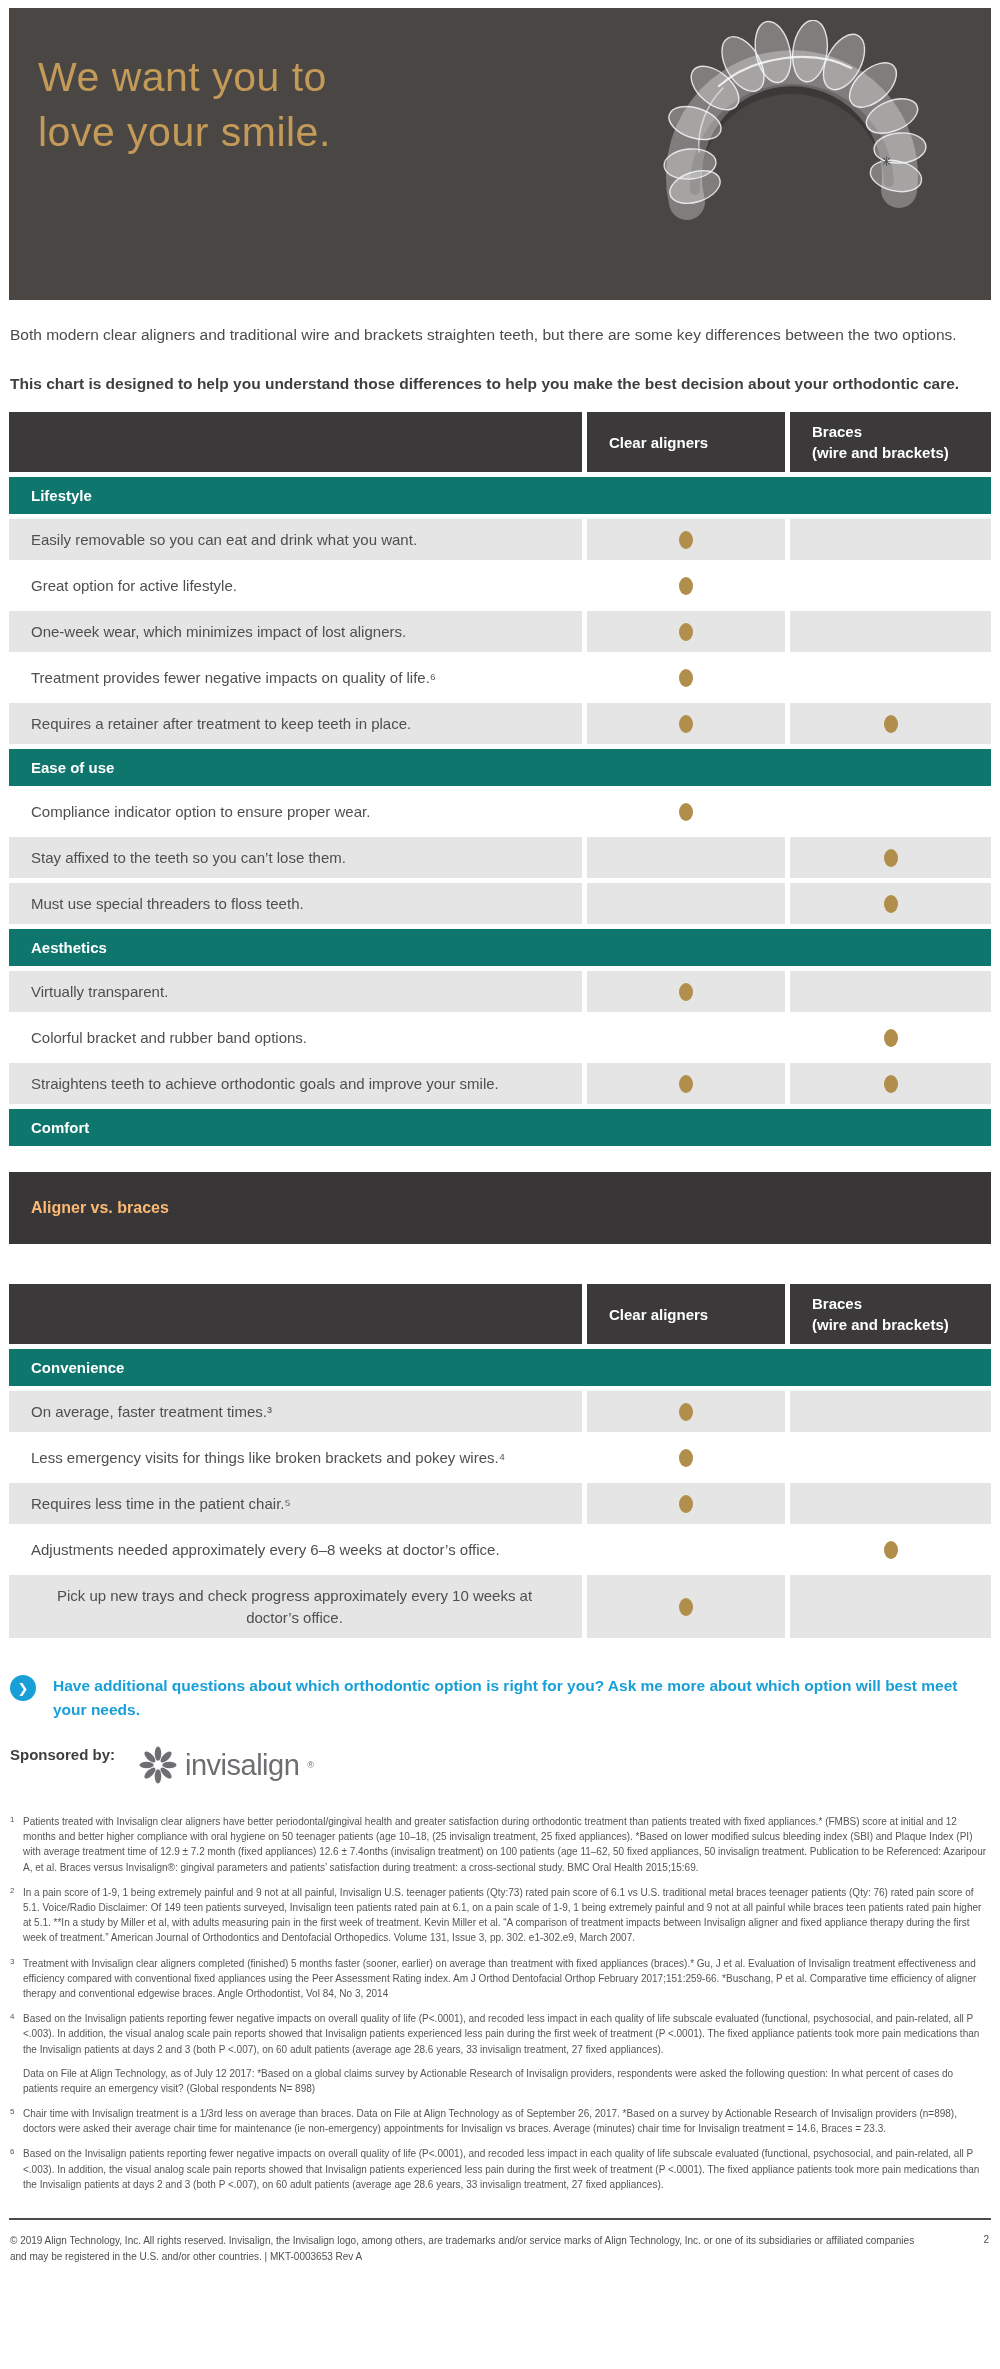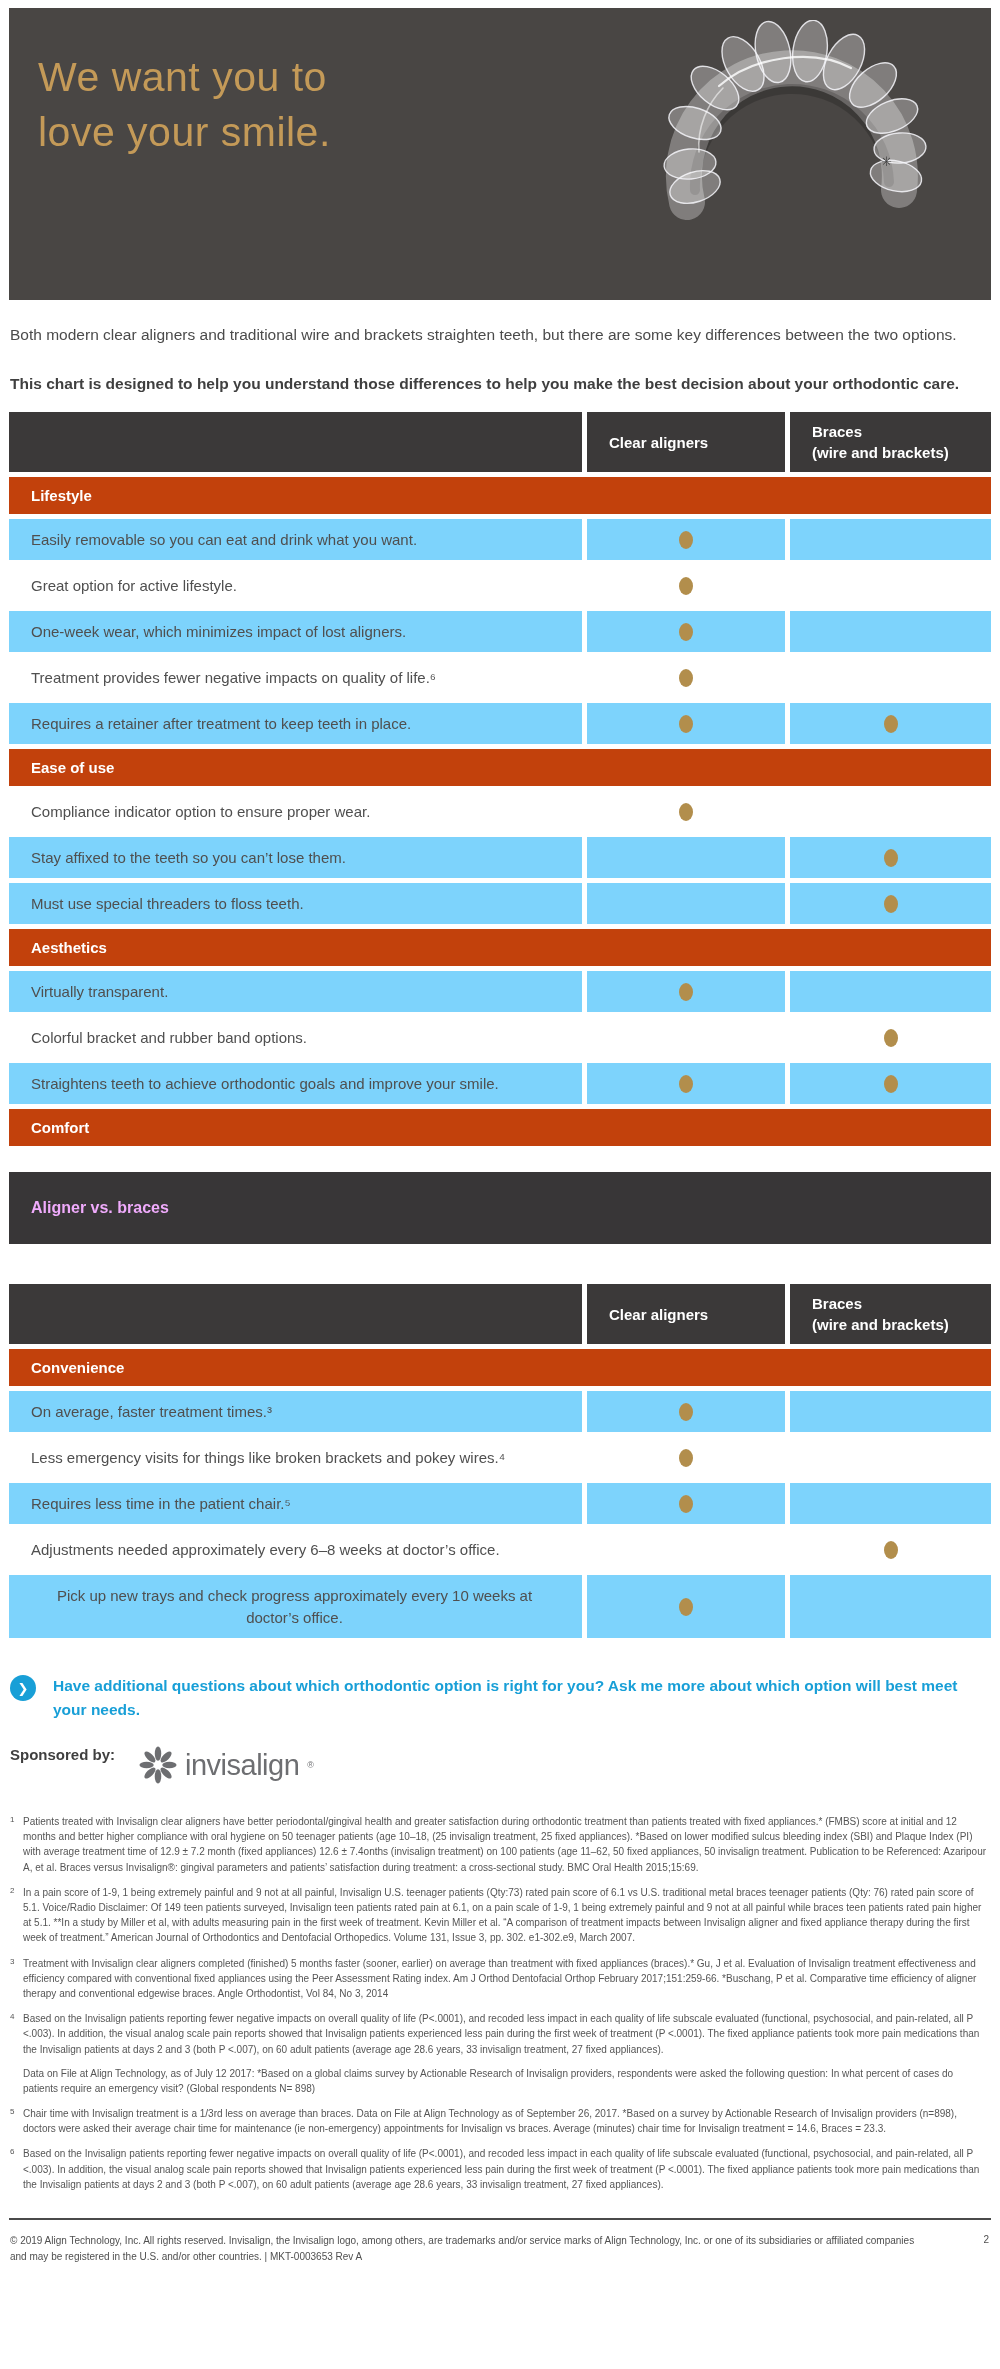--- a/index.html
+++ b/index.html
@@ -16,32 +16,32 @@
   .intro{margin:0 10px;}
   .intro .p1{margin:23px 0 0;font-size:15.5px;color:#4b4b4b;line-height:1.55;max-width:962px;}
   .intro .p2{margin:25px 0 0;font-size:15.5px;font-weight:bold;color:#3f3f3f;line-height:1.55;max-width:950px;}
 
   
   .tblock{margin:16px 9px 0;}
   .thead,.trow{display:grid;grid-template-columns:1fr 198px 201px;gap:5px;}
   .thead .hc{background:#3b3939;color:#fff;font-size:15px;font-weight:bold;min-height:60px;
              display:flex;flex-direction:column;justify-content:center;padding-left:22px;box-sizing:border-box;line-height:1.4;}
   .thead .hc.empty{padding:0;}
-  .sec{margin-top:5px;background:#c2410c;color:#ffffff;font-size:15px;font-weight:bold;
+  .sec{margin-top:5px;background:#0f766e;color:#ffffff;font-size:15px;font-weight:bold;
        padding:10px 0 10px 22px;}
   .trow{margin-top:5px;}
   .trow .c{min-height:41px;display:flex;align-items:center;box-sizing:border-box;background:transparent;}
-  .trow.shaded .c{background:#7dd3fc;}
+  .trow.shaded .c{background:#e5e5e5;}
   .trow .c.text{padding:7px 24px 7px 22px;font-size:15px;color:#4f4f4f;line-height:1.45;}
   .trow .c.dotc{justify-content:center;}
   .dot{width:14px;height:18px;border-radius:50%;background:#b28e4c;display:inline-block;}
 
   
   .divider{margin:26px 9px 0;height:72px;background:#383637;display:flex;align-items:center;padding-left:22px;box-sizing:border-box;}
-  .divider .t{color:#f0abfc;font-size:16px;font-weight:bold;}
+  .divider .t{color:#fdba74;font-size:16px;font-weight:bold;}
   .tblock.second{margin-top:40px;}
 
   
   .cta{margin:36px 10px 0;display:flex;gap:17px;align-items:flex-start;}
   .cta .ic{flex:none;width:26px;height:26px;border-radius:50%;background:#189fd7;color:#fff;
            display:flex;align-items:center;justify-content:center;font-size:13px;font-weight:bold;margin-top:1px;}
   .cta .tx{font-size:15.5px;font-weight:bold;color:#189fd7;line-height:1.55;max-width:930px;}
 
   
   .sponsor{margin:24px 10px 0;display:flex;align-items:flex-start;gap:24px;}

